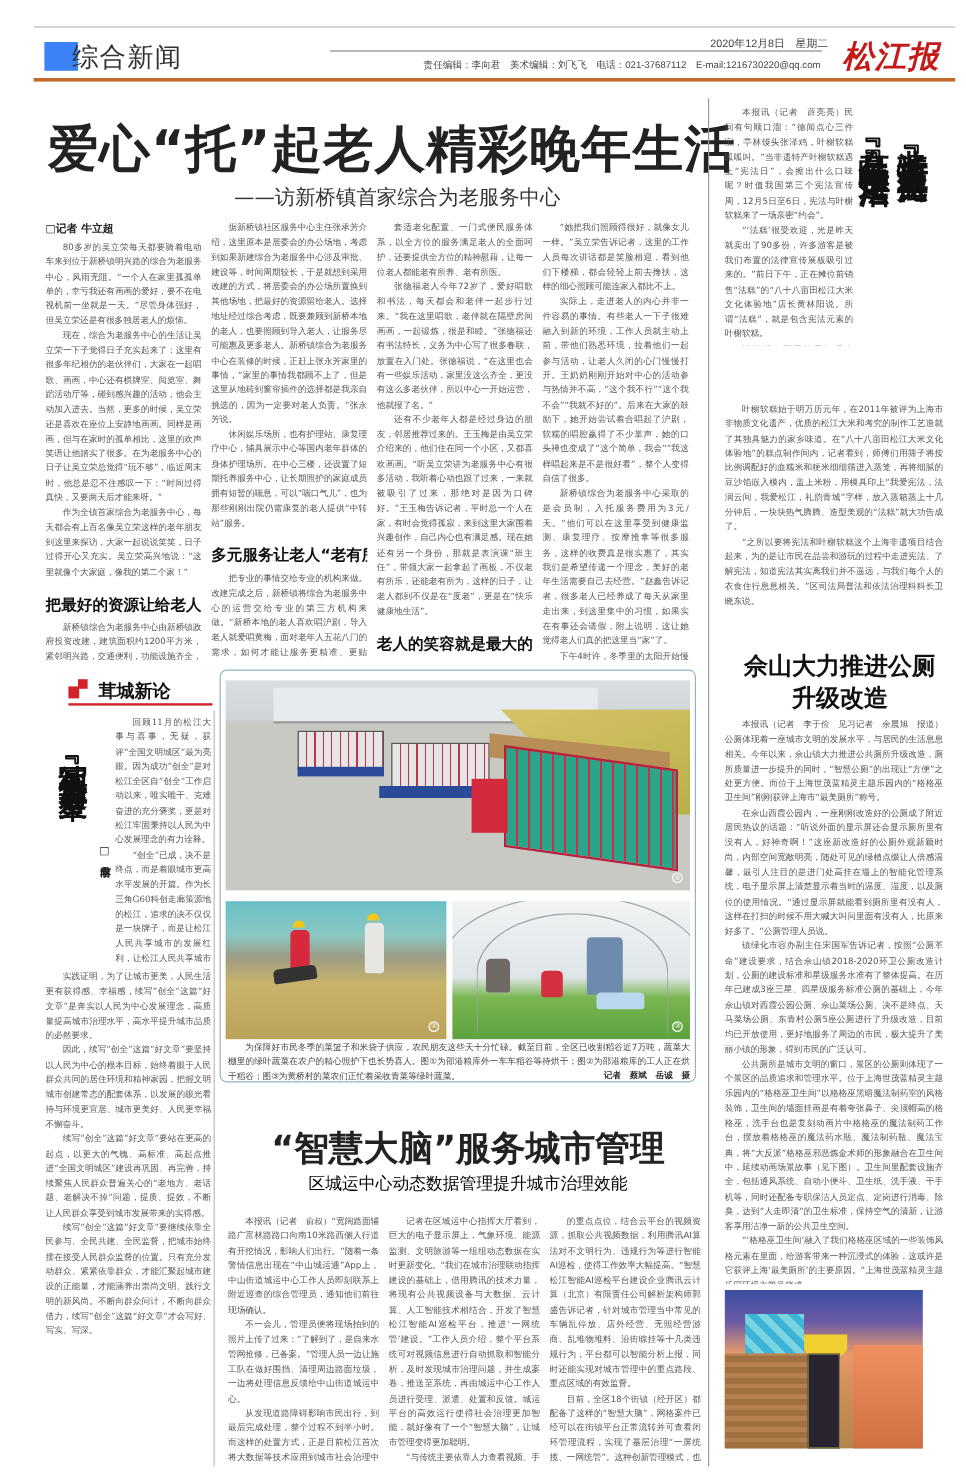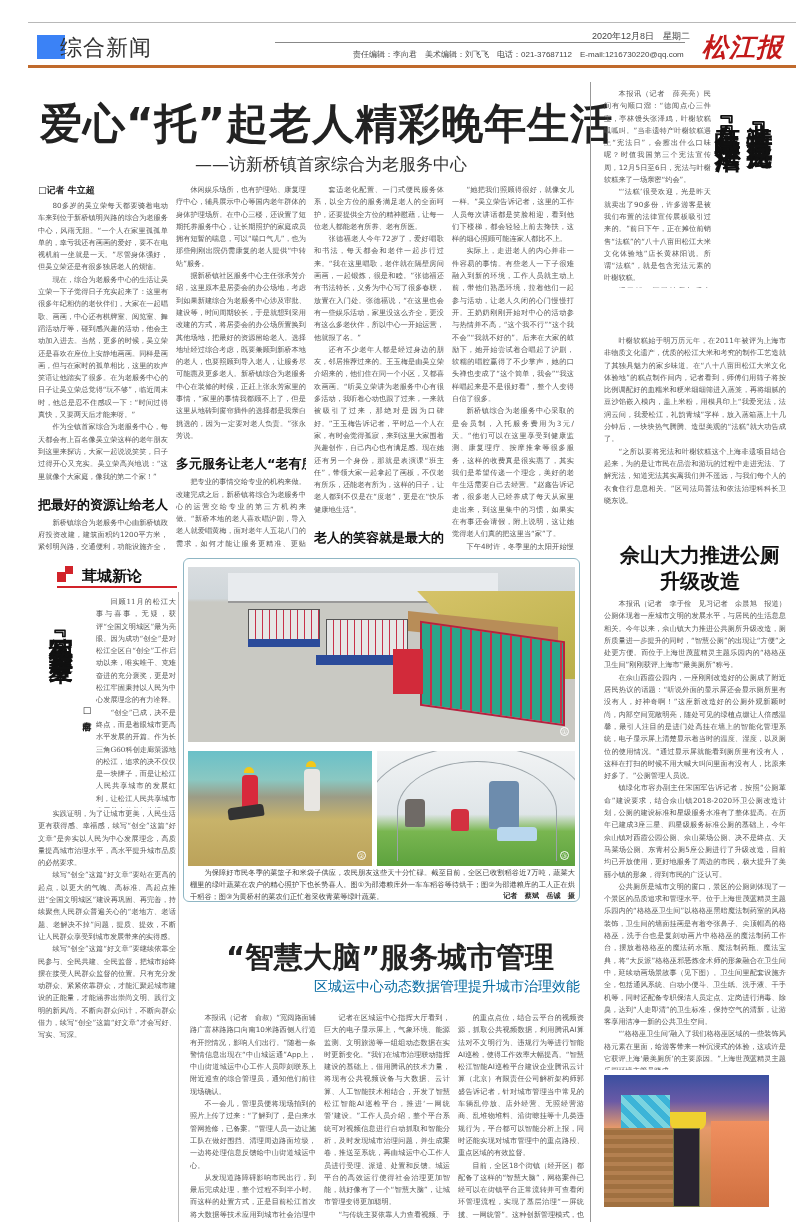--- a/index.html
+++ b/index.html
@@ -42,21 +42,21 @@
   .photo-2 { left: 188px; top: 751px; width: 184px; height: 115px; background: linear-gradient(180deg,#6ac0c8 0%,#8ac8c2 25%,#9c9c86 40%,#c8b36a 60%,#bba25a 100%); }
   .photo-3 { left: 377px; top: 751px; width: 198px; height: 115px; background: linear-gradient(180deg,#f1f3f4 0%,#dfe5e8 55%,#79b650 70%,#5da23e 100%); }
   .arch { position:absolute; border:1px solid #9aa3a8; border-bottom:none; border-radius:50% 50% 0 0; }
   .worker { position:absolute; border-radius: 4px 4px 2px 2px; }
   .helmet { position:absolute; width:10px; height:6px; background:#f2c81a; border-radius:6px 6px 0 0; }
   .photo-num { position:absolute; width:9px; height:9px; border:1px solid #fff; border-radius:50%; color:#fff; font: 6px "DejaVu Sans", sans-serif; text-align:center; line-height:8px; }
   .caption { left: 190px; top: 867px; width: 385px; font: 7.2px/12px "DejaVu Sans", sans-serif; color: #444; text-align: justify; text-indent: 2em; }
   .caption-credit { left: 480px; top: 891px; width: 95px; text-align: right; font: bold 7.2px "DejaVu Sans", sans-serif; color: #333; }
 
   .smart-headline { left: 200px; top: 938px; width: 380px; text-align: center; font: bold 29px "DejaVu Sans", sans-serif; color: #222; white-space: nowrap; }
-  .smart-sub { left: 200px; top: 978px; width: 380px; text-align: right; font: 14px "DejaVu Sans", sans-serif; color: #0369a1; white-space: nowrap; }
+  .smart-sub { left: 200px; top: 978px; width: 380px; text-align: center; font: 14px "DejaVu Sans", sans-serif; color: #000000; white-space: nowrap; }
   .tag-icon { left: 57px; top: 566px; width: 22px; height: 16px; }
   .tag-red1 { position:absolute; left:0; top:6px; width:9px; height:10px; background:#d2232a; }
   .tag-red2 { position:absolute; left:8px; top:0; width:8px; height:8px; background:#d2232a; }
   .tag-label { left: 82px; top: 567px; font: bold 15px "DejaVu Sans", sans-serif; color: #111; }
   .tag-underline { left: 57px; top: 586px; width: 120px; height: 2px; background: #d2232a; }
 
   .feihe-headline { left: 713px; top: 104px; height: 230px; }
   .yushan-headline { left: 620px; top: 542px; width: 160px; text-align: center; font: bold 20px/26px "DejaVu Serif", serif; color: #111; }
 
   .toilet-photo { left: 604px; top: 1075px; width: 165px; height: 132px; background: linear-gradient(180deg,#3a4fa0 0%,#6a5aa6 20%,#e79a6a 40%,#c88c52 70%,#b4844e 100%); }
@@ -84,22 +84,22 @@
 
 <div class="col" style="left:38px; top:200px; width:130px; height:350px;">
   <p>80多岁的吴立荣每天都要骑着电动车来到位于新桥镇明兴路的综合为老服务中心，风雨无阻。“一个人在家里孤孤单单的，幸亏我还有画画的爱好，要不在电视机前一坐就是一天。”尽管身体强好，但吴立荣还是有很多独居老人的烦恼。</p>
   <p>现在，综合为老服务中心的生活让吴立荣一下子觉得日子充实起来了：这里有很多年纪相仿的老伙伴们，大家在一起唱歌、画画，中心还有棋牌室、阅览室、舞蹈活动厅等，碰到感兴趣的活动，他会主动加入进去。当然，更多的时候，吴立荣还是喜欢在座位上安静地画画。同样是画画，但与在家时的孤单相比，这里的欢声笑语让他踏实了很多。在为老服务中心的日子让吴立荣总觉得“玩不够”，临近周末时，他总是忍不住感叹一下：“时间过得真快，又要两天后才能来呀。”</p>
   <p>作为全镇首家综合为老服务中心，每天都会有上百名像吴立荣这样的老年朋友到这里来探访，大家一起说说笑笑，日子过得开心又充实。吴立荣高兴地说：“这里就像个大家庭，像我的第二个家！”</p>
   <div class="subhead">把最好的资源让给老人</div>
   <p>新桥镇综合为老服务中心由新桥镇政府投资改建，建筑面积约1200平方米，紧邻明兴路，交通便利，功能设施齐全，涵盖了“益寿、益智、益乐、益心、益乐”等多方面的专业服务，既有舞蹈活动厅、书法绘画室、棋牌室、阅览室等</p>
 </div>
 
 <div class="col" style="left:176px; top:184px; width:130px; height:366px;">
+  <p>据新桥镇社区服务中心主任张承芳介绍，这里原本是居委会的办公场地，考虑到如果新建综合为老服务中心涉及审批、建设等，时间周期较长，于是就想到采用改建的方式，将居委会的办公场所置换到其他场地，把最好的资源留给老人。选择地址经过综合考虑，既要兼顾到新桥本地的老人，也要照顾到导入老人，让服务尽可能惠及更多老人。新桥镇综合为老服务中心在装修的时候，正赶上张永芳家里的事情，“家里的事情我都顾不上了，但是这里从地砖到窗帘插件的选择都是我亲自挑选的，因为一定要对老人负责。”张永芳说。</p>
   <p>休闲娱乐场所，也有护理站、康复理疗中心，辅具展示中心等国内老年群体的身体护理场所。在中心三楼，还设置了短期托养服务中心，让长期照护的家庭成员拥有短暂的喘息，可以“喘口气儿”，也为那些刚刚出院仍需康复的老人提供“中转站”服务。</p>
-  <p>据新桥镇社区服务中心主任张承芳介绍，这里原本是居委会的办公场地，考虑到如果新建综合为老服务中心涉及审批、建设等，时间周期较长，于是就想到采用改建的方式，将居委会的办公场所置换到其他场地，把最好的资源留给老人。选择地址经过综合考虑，既要兼顾到新桥本地的老人，也要照顾到导入老人，让服务尽可能惠及更多老人。新桥镇综合为老服务中心在装修的时候，正赶上张永芳家里的事情，“家里的事情我都顾不上了，但是这里从地砖到窗帘插件的选择都是我亲自挑选的，因为一定要对老人负责。”张永芳说。</p>
   <div class="subhead">多元服务让老人“老有所乐”</div>
   <p>把专业的事情交给专业的机构来做。改建完成之后，新桥镇将综合为老服务中心的运营交给专业的第三方机构来做。“新桥本地的老人喜欢唱沪剧，导入老人就爱唱黄梅，面对老年人五花八门的需求，如何才能让服务更精准、更贴心？”新桥镇综合为老服务中心相关负责人赵鑫告诉记者，他们围绕老年人的需求，展开了细致的调查，搭建了一站式综合、一体化资源统筹、一整</p>
 </div>
 
 <div class="col" style="left:314px; top:184px; width:130px; height:366px;">
   <p>套适老化配置、一门式便民服务体系，以全方位的服务满足老人的全面呵护，还要提供全方位的精神慰藉，让每一位老人都能老有所养、老有所医。</p>
   <p>张德福老人今年72岁了，爱好唱歌和书法，每天都会和老伴一起步行过来。“我在这里唱歌，老伴就在隔壁房间画画，一起锻炼，很是和睦。”张德福还有书法特长，义务为中心写了很多春联，放置在入门处。张德福说，“在这里也会有一些娱乐活动，家里没这么齐全，更没有这么多老伙伴，所以中心一开始运营，他就报了名。”</p>
   <p>还有不少老年人都是经过身边的朋友，邻居推荐过来的。王玉梅是由吴立荣介绍来的，他们住在同一个小区，又都喜欢画画。“听吴立荣讲为老服务中心有很多活动，我听着心动也跟了过来，一来就被吸引了过来，那绝对是因为口碑好。”王玉梅告诉记者，平时总一个人在家，有时会觉得孤寂，来到这里大家围着兴趣创作，自己内心也有满足感。现在她还有另一个身份，那就是表演课“班主任”，带领大家一起拿起了画板，不仅老有所乐，还能老有所为，这样的日子，让老人都到不仅是在“度老”，更是在“快乐健康地生活”。</p>
   <div class="subhead">老人的笑容就是最大的肯定</div>
 
@@ -153,20 +153,21 @@
 
 <div class="abs vtitle" style="left:46px; top:618px; height:230px; font-size:24px;">续写『创全』这篇『好文章』</div>
 <div class="abs" style="left:80px; top:705px; writing-mode:vertical-rl; font:bold 9px 'DejaVu Sans', sans-serif; color:#222;">□李向君</div>
 
 <div class="col" style="left:96px; top:596px; width:80px; height:212px; font-family:'DejaVu Serif', serif;">
   <p>回顾11月的松江大事与喜事，无疑，获评“全国文明城区”最为亮眼。因为成功“创全”是对松江全区自“创全”工作启动以来，唯实唯干、克难奋进的充分褒奖，更是对松江牢固秉持以人民为中心发展理念的有力诠释。</p>
   <p>“创全”已成，决不是终点，而是着眼城市更高水平发展的开篇。作为长三角G60科创走廊策源地的松江，追求的决不仅仅是一块牌子，而是让松江人民共享城市的发展红利，让松江人民共享城市发展带来的美好生活。无独有偶，伴随以城市管理精细化工作三年行动，近日，“美丽松江”建设同样喜获丰收、结出硕果。新近公布的具有疑难升级标签的松江精品示范街区创建名录，首批全区就有6个街区获此殊荣。璀璨的灯光、整洁的街巷……这些美丽街区进一步凸显松江“花园之城”“人文之城”的美誉，这些具体实例是对松江“创全”的再继续与再延伸。</p>
 </div>
 <div class="col" style="left:38px; top:808px; width:138px; height:415px; font-family:'DejaVu Serif', serif;">
   <p>实践证明，为了让城市更美，人民生活更有获得感、幸福感，续写“创全”这篇“好文章”是奔实以人民为中心发展理念，高质量提高城市治理水平，高水平提升城市品质的必然要求。</p>
+  <p>因此，续写“创全”这篇“好文章”要坚持以人民为中心的根本目标，始终着眼于人民群众共同的居住环境和精神家园，把握文明城市创建常态的配套体系，以发展的眼光看待与环境更宜居、城市更美好、人民更幸福不懈奋斗。</p>
   <p>续写“创全”这篇“好文章”要站在更高的起点，以更大的气魄、高标准、高起点推进“全国文明城区”建设再巩固、再完善，持续聚焦人民群众普遍关心的“老地方、老话题、老解决不掉”问题，提质、提效，不断让人民群众享受到城市发展带来的实得感。</p>
   <p>续写“创全”这篇“好文章”要继续依靠全民参与、全民共建、全民监督，把城市始终摆在接受人民群众监督的位置。只有充分发动群众、紧紧依靠群众，才能汇聚起城市建设的正能量，才能涵养出崇尚文明、践行文明的新风尚。不断向群众问计，不断向群众借力，续写“创全”这篇“好文章”才会写好、写实、写深。</p>
 </div>
 <div class="divider-v" style="left:178px; top:592px; height:630px; background:#bbb;"></div>
 
 <div class="abs photo-frame"></div>
 <div class="photo photo-1">
   <div class="building"></div>
   <div class="grass"></div>
   <div class="truck-small" style="left:60px; top:42px; width:72px; height:32px;"></div>

